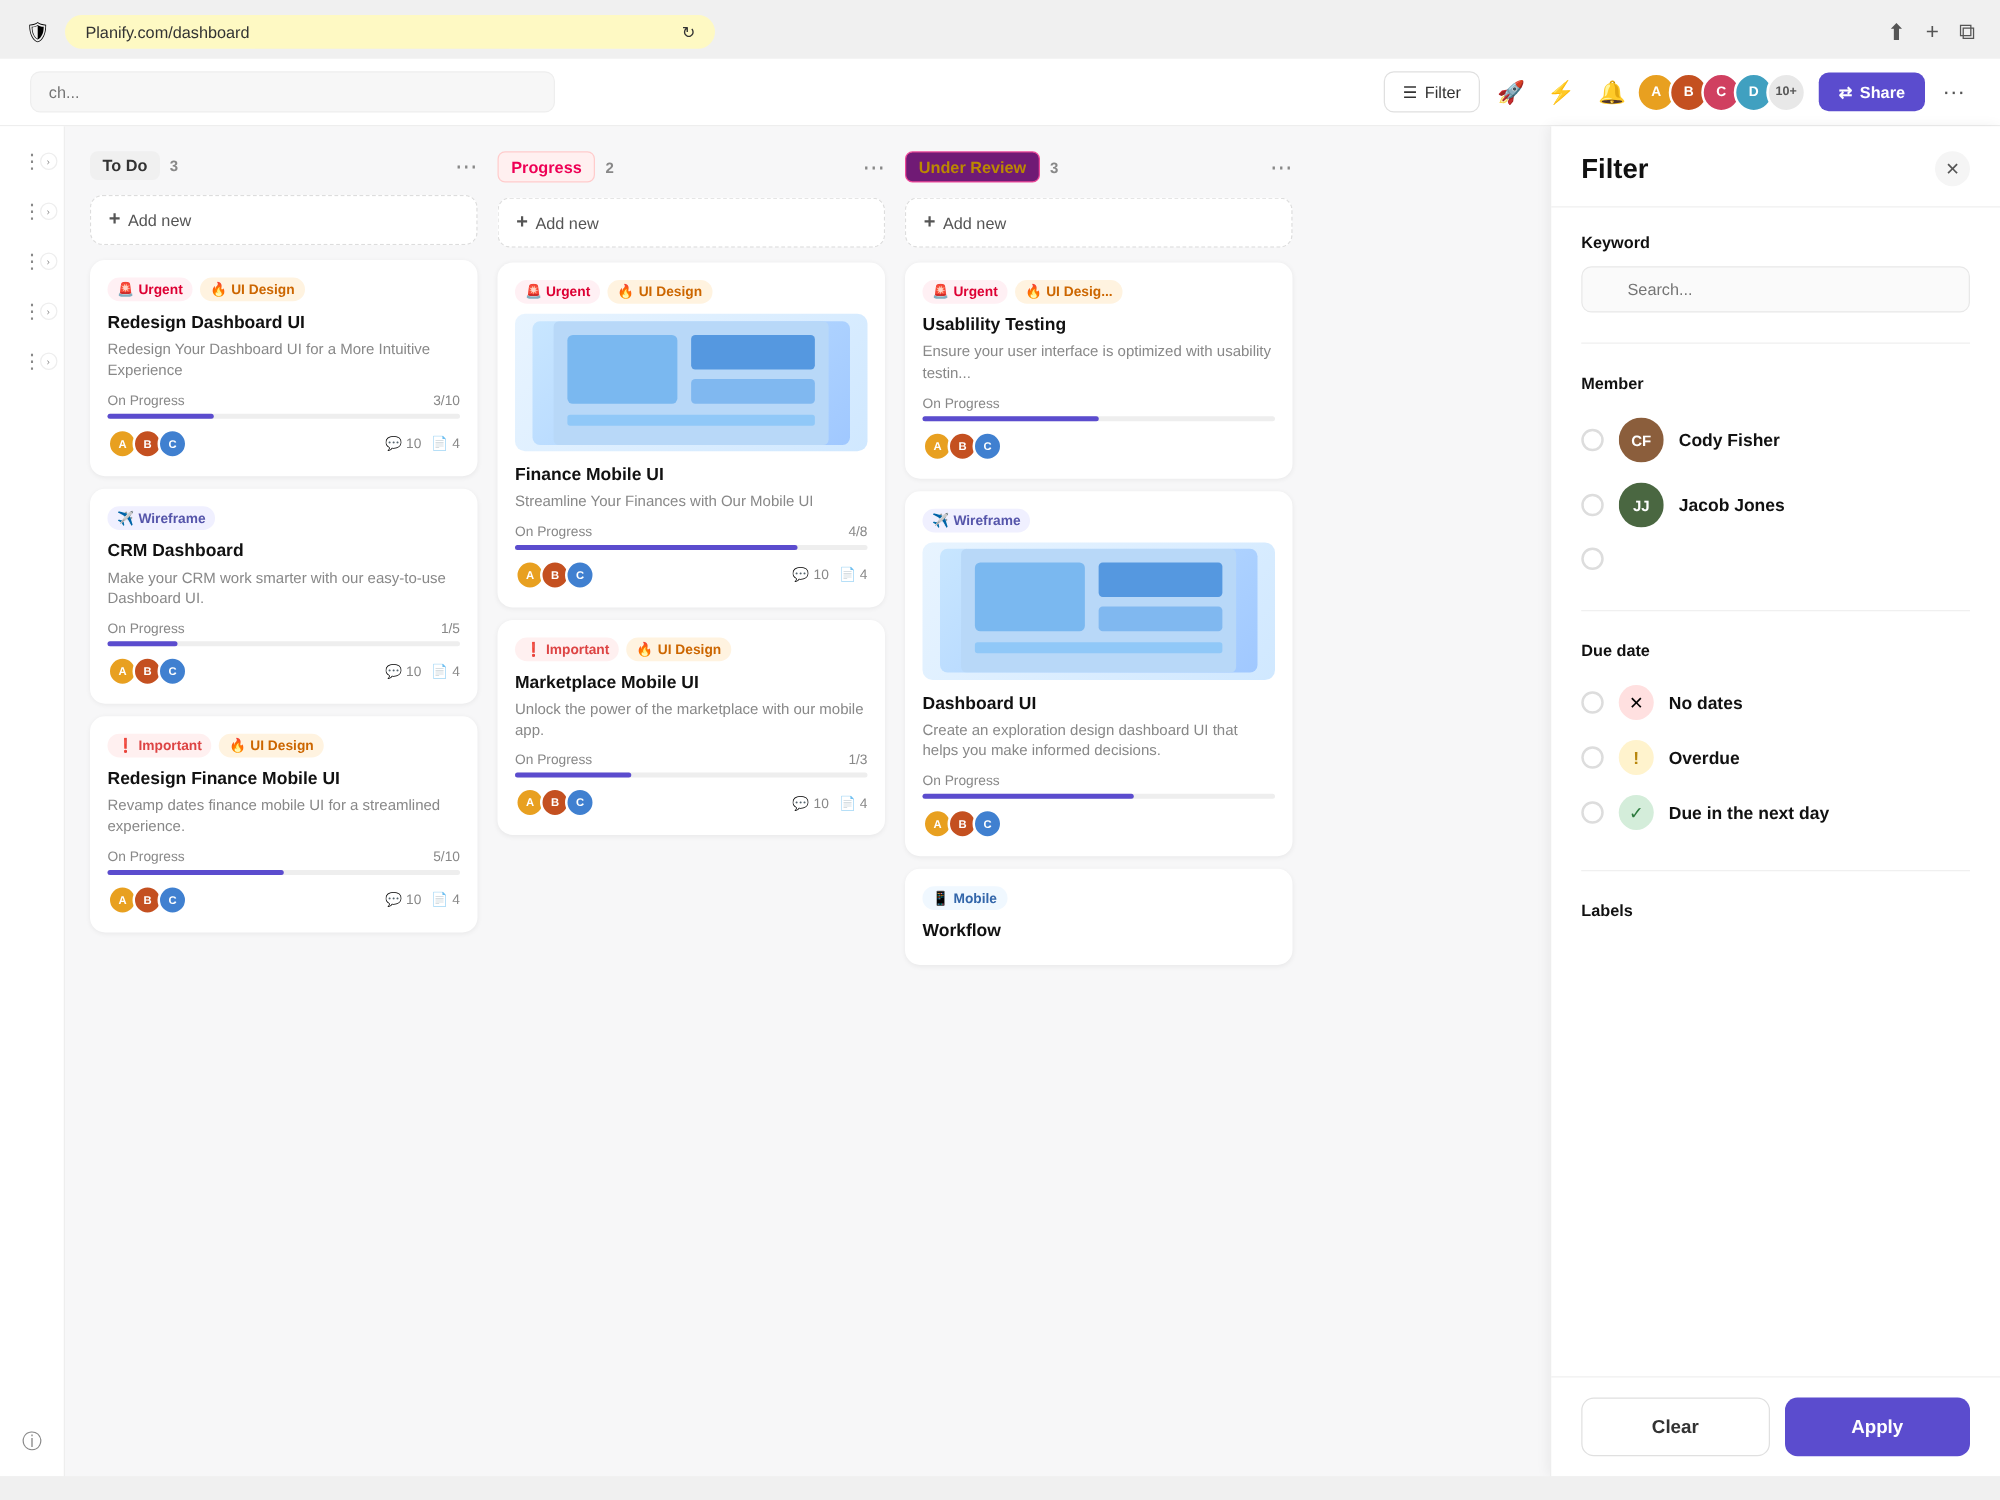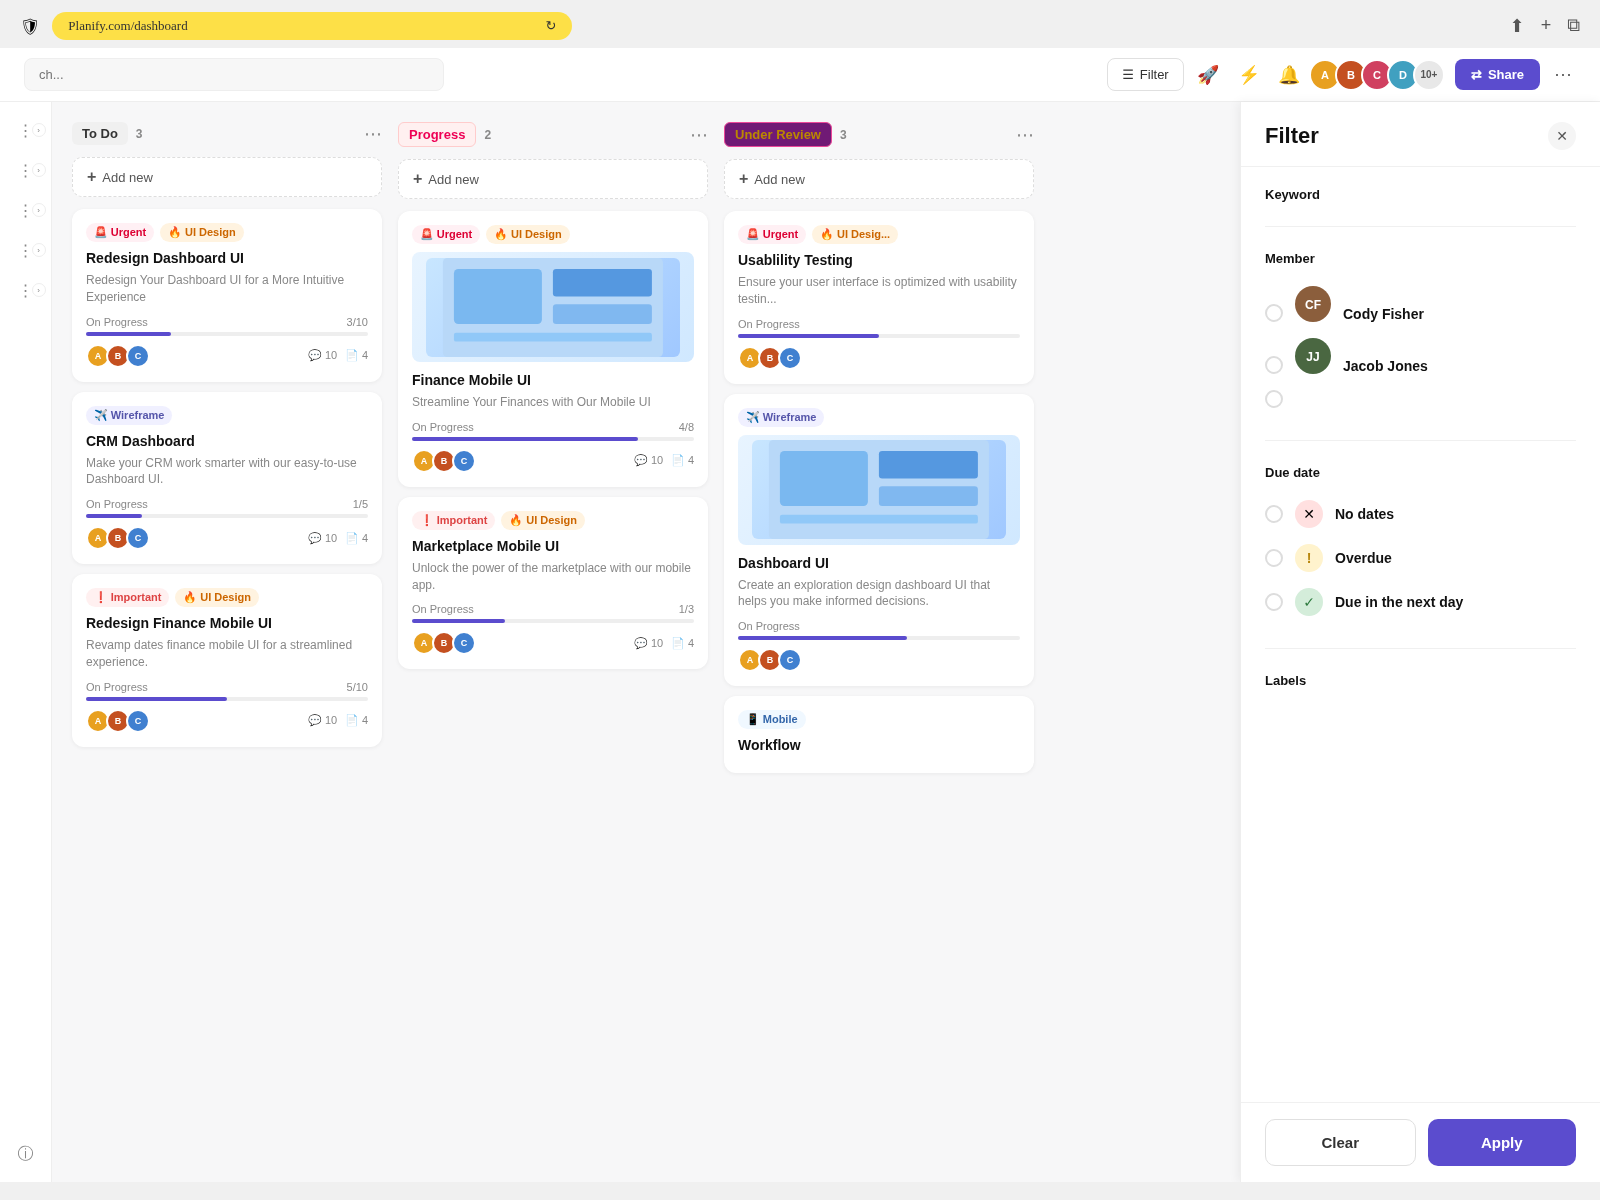--- a/index.html
+++ b/index.html
@@ -9,29 +9,28 @@
     .browser-chrome {
       background: #f0f0f0;
       padding: 12px 20px 8px;
       display: flex;
       align-items: center;
       gap: 12px;
     }
     .browser-url-bar {
       flex: 1;
       max-width: 520px;
-      background: #fde047;
+      background: #fef9c3;
       border-radius: 20px;
       padding: 6px 16px;
       display: flex;
       align-items: center;
       justify-content: space-between;
       font-size: 13px;
       color: #333;
-      font-family: Liberation Serif, serif;
     }
     .browser-actions { margin-left: auto; display: flex; gap: 16px; color: #555; font-size: 18px; }
 
     
     .app-header {
       background: white;
       padding: 10px 24px;
       display: flex;
       align-items: center;
       gap: 12px;
@@ -320,21 +319,21 @@
       top: 50%;
       transform: translateY(-50%);
       color: #aaa;
       font-size: 14px;
     }
 
     .divider { height: 1px; background: #f0f0f0; margin-bottom: 24px; }
 
     .member-option {
       display: flex;
-      align-items: flex-end;
+      align-items: center;
       gap: 12px;
       padding: 8px 0;
       cursor: pointer;
     }
     .member-radio {
       width: 18px; height: 18px;
       border: 2px solid #ddd;
       border-radius: 50%;
       flex-shrink: 0;
     }
@@ -778,20 +777,24 @@
 
   <div class="filter-panel">
     <div class="filter-header">
       <span class="filter-title">Filter</span>
       <button class="filter-close">✕</button>
     </div>
     <div class="filter-body">
 
       <div class="filter-section">
         <div class="filter-section-title">Keyword</div>
+        <div class="keyword-wrapper">
+          <span class="keyword-search-icon">🔍</span>
+          <input class="keyword-input" type="text" placeholder="Search..." style="">
+        </div>
       </div>
 
       <div class="divider"></div>
 
       <div class="filter-section">
         <div class="filter-section-title">Member</div>
 
         <div class="member-option">
           <div class="member-radio"></div>
           <svg width="36" height="36">

